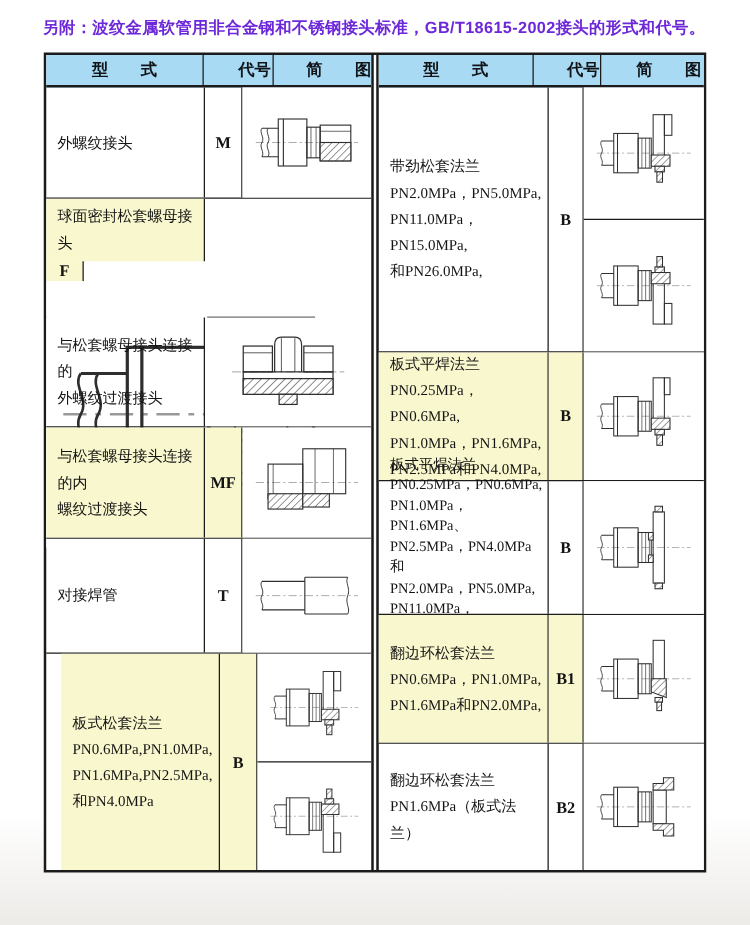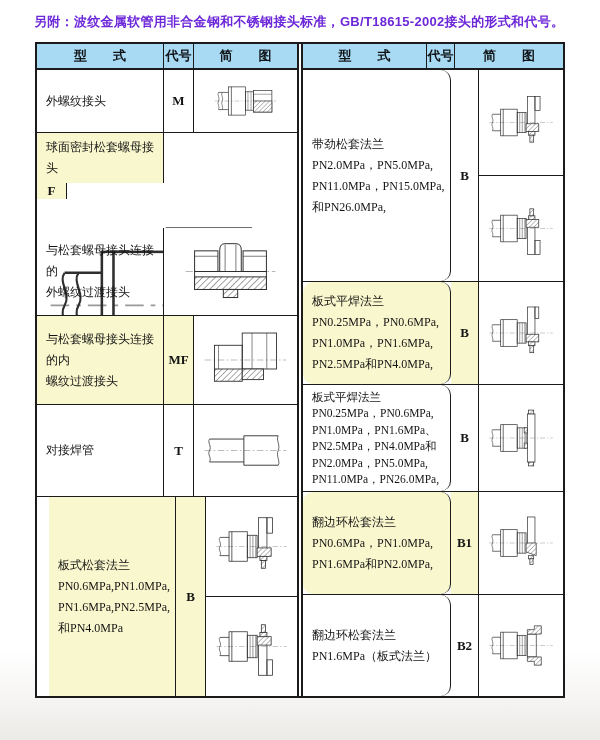--- a/index.html
+++ b/index.html
@@ -22,21 +22,21 @@
     border:2px solid #1b1b1b;background:#fff;
   }
   .half{display:flex;flex-direction:column;flex:1;min-width:0;}
   .divider{
     width:2px;background:#fff;
     border-left:2px solid #1b1b1b;border-right:2px solid #1b1b1b;
     flex:none;
   }
   .hrow{
     display:flex;height:26px;flex:none;box-sizing:border-box;
-    background:#a9daf3;border-bottom:2px solid #1b1b1b;
+    background:#a9daf3;border-bottom:2px solid #1b1b1b;gap:26px;
   }
   .hcell{
     box-sizing:border-box;display:flex;align-items:center;justify-content:center;
     font-family:"Liberation Sans","DejaVu Sans",sans-serif;
     font-size:13px;font-weight:700;white-space:pre;color:#101418;
   }
   .left-half .c-type{width:127px;}
   .left-half .c-code{width:30px;}
   .right-half .c-type{width:124px;}
   .right-half .c-code{width:28px;}
@@ -46,21 +46,21 @@
   .row{display:flex;box-sizing:border-box;border-bottom:1px solid #1b1b1b;flex:none;}
   .row.last{border-bottom:none;}
   .cell{box-sizing:border-box;min-width:0;}
   .cell.type{
     display:flex;align-items:center;
     padding:4px 4px 4px 9px;
     font-size:12px;line-height:21px;white-space:pre-line;
     border-right:1px solid #1b1b1b;
   }
   .left-half .cell.type{width:127px;}
-  .right-half .cell.type{width:148px;border-radius:10px;}
+  .right-half .cell.type{width:136px;}
   .cell.type.compact{font-size:11.5px;line-height:16.5px;}
   .cell.code{
     display:flex;align-items:center;justify-content:center;
     font-size:13px;font-weight:600;border-right:1px solid #1b1b1b;
   }
   .left-half .cell.code{width:30px;}
   .right-half .cell.code{width:28px;}
   .cell.diagram{flex:1;display:flex;flex-direction:column;background:#fff;}
   .diag{flex:1;min-height:0;padding:4px 9px;box-sizing:border-box;display:flex;}
   .diag + .diag{border-top:1px solid #1b1b1b;}
@@ -75,21 +75,21 @@
 
   <div class="table-wrap">
 
     <div class="half left-half">
       <div class="hrow">
         <div class="hcell c-type">型　　式</div>
         <div class="hcell c-code">代号</div>
         <div class="hcell c-diag">简　　图</div>
       </div>
       <div class="rows" id="rows-left">
-          <div class="row" style="height: 63px;">
+          <div class="row" style="height: 89px;">
             <div class="cell type">外螺纹接头</div>
             <div class="cell code">M</div>
             <div class="cell diagram">
               <div class="diag">
                 <svg viewBox="0 0 104 88" preserveAspectRatio="xMidYMid meet">
                   <defs>
                     <pattern id="hp0" patternUnits="userSpaceOnUse" width="5" height="5" patternTransform="rotate(45)">
                       <rect width="5" height="5" fill="#fff"></rect>
                       <line x1="0" y1="0" x2="0" y2="5" stroke="#444" stroke-width="1.1"></line>
                     </pattern>

